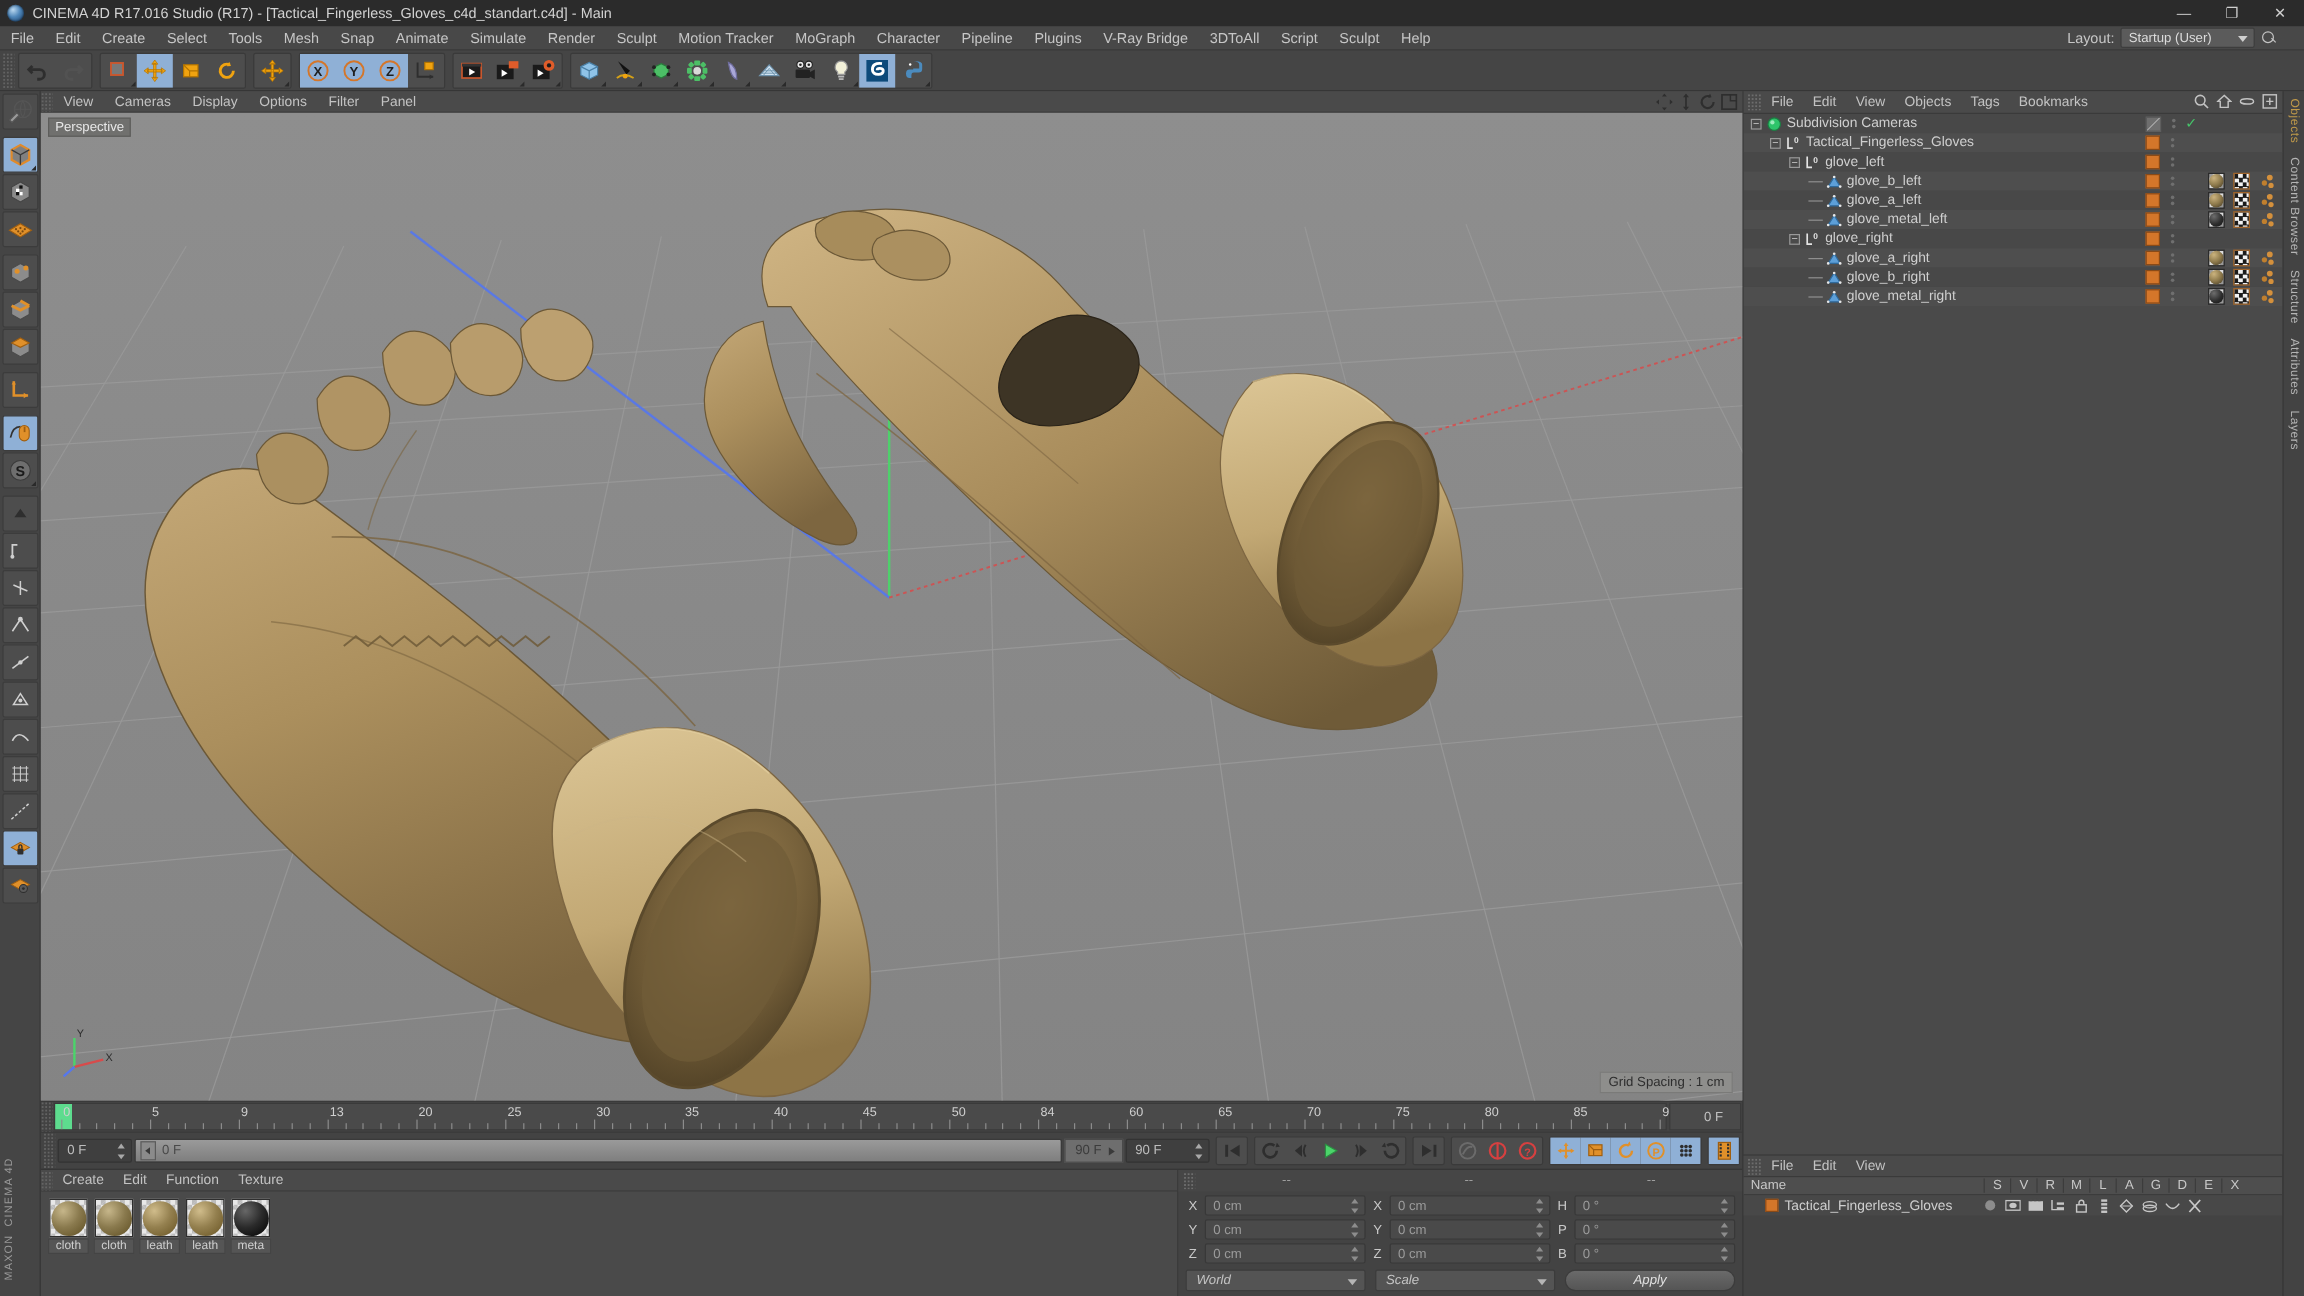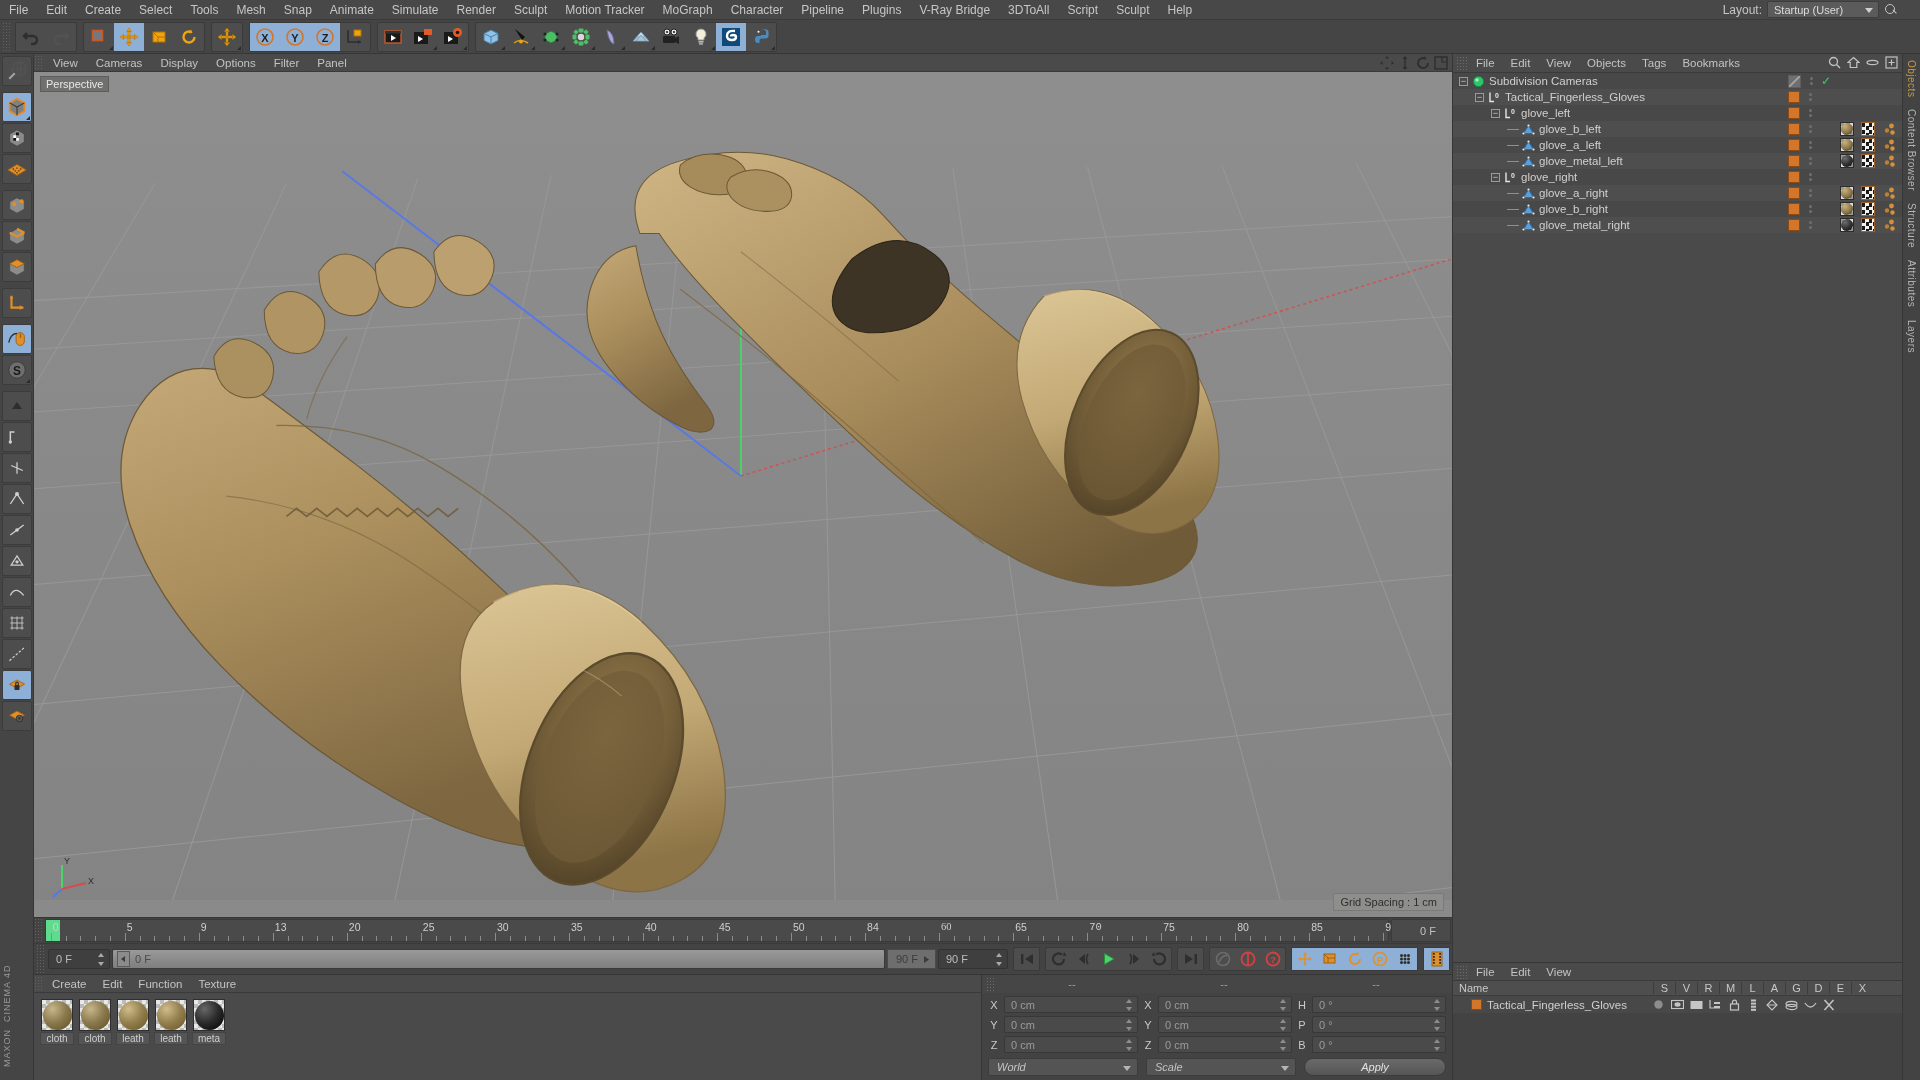--- a/index.html
+++ b/index.html
@@ -217,20 +217,29 @@
   .statusbar { flex:0 0 22px; background:#4a4a4a; display:flex; align-items:center; gap:7px; padding-left:4px; border-top:1px solid #363636;}
   .statusbar .dots{width:12px;height:14px;background-image:radial-gradient(#6d6d6d 0.9px,transparent 1px);background-size:3px 3px;}
   .statusbar .bulb{width:11px;height:11px;border-radius:50%;background:#8e8e8e;border:1px solid #6a6a6a;}
   .statusbar .txt{font-size:11.5px;color:#d0d0d0;}
 </style>
 </head>
 <body>
 
 <div class="app">
 
+  <div class="titlebar">
+    <div class="c4d-logo"></div>
+    <div class="title">CINEMA 4D R17.016 Studio (R17) - [Tactical_Fingerless_Gloves_c4d_standart.c4d] - Main</div>
+    <div class="win-btns">
+      <div class="win-btn">—</div>
+      <div class="win-btn">❐</div>
+      <div class="win-btn close">✕</div>
+    </div>
+  </div>
 
   <div class="menubar">
     <div id="menu-items" style="display:flex;align-items:center;">
         <div class="mi">File</div>
         <div class="mi">Edit</div>
         <div class="mi">Create</div>
         <div class="mi">Select</div>
         <div class="mi">Tools</div>
         <div class="mi">Mesh</div>
         <div class="mi">Snap</div>
@@ -827,33 +836,33 @@
               <div class="tl-tick" style="left: 57.7233%; height: 5px;"></div>
               <div class="tl-tick" style="left: 58.8267%; height: 5px;"></div>
               <div class="tl-tick" style="left: 59.93%; height: 5px;"></div>
               <div class="tl-tick" style="left: 61.0333%; height: 8px;"></div>
               <div class="tl-num" style="left: 61.0333%;">84</div>
               <div class="tl-tick" style="left: 62.1367%; height: 5px;"></div>
               <div class="tl-tick" style="left: 63.24%; height: 5px;"></div>
               <div class="tl-tick" style="left: 64.3433%; height: 5px;"></div>
               <div class="tl-tick" style="left: 65.4467%; height: 5px;"></div>
               <div class="tl-tick" style="left: 66.55%; height: 8px;"></div>
-              <div class="tl-num" style="left: 66.55%; font-family: Liberation Serif, serif;">60</div>
+              <div class="tl-num" style="left: 66.55%;">60</div>
               <div class="tl-tick" style="left: 67.6533%; height: 5px;"></div>
               <div class="tl-tick" style="left: 68.7567%; height: 5px;"></div>
               <div class="tl-tick" style="left: 69.86%; height: 5px;"></div>
               <div class="tl-tick" style="left: 70.9633%; height: 5px;"></div>
               <div class="tl-tick" style="left: 72.0667%; height: 8px;"></div>
               <div class="tl-num" style="left: 72.0667%;">65</div>
               <div class="tl-tick" style="left: 73.17%; height: 5px;"></div>
               <div class="tl-tick" style="left: 74.2733%; height: 5px;"></div>
               <div class="tl-tick" style="left: 75.3767%; height: 5px;"></div>
               <div class="tl-tick" style="left: 76.48%; height: 5px;"></div>
               <div class="tl-tick" style="left: 77.5833%; height: 8px;"></div>
-              <div class="tl-num" style="left: 77.5833%; font-family: Liberation Mono, monospace;">70</div>
+              <div class="tl-num" style="left: 77.5833%;">70</div>
               <div class="tl-tick" style="left: 78.6867%; height: 5px;"></div>
               <div class="tl-tick" style="left: 79.79%; height: 5px;"></div>
               <div class="tl-tick" style="left: 80.8933%; height: 5px;"></div>
               <div class="tl-tick" style="left: 81.9967%; height: 5px;"></div>
               <div class="tl-tick" style="left: 83.1%; height: 8px;"></div>
               <div class="tl-num" style="left: 83.1%;">75</div>
               <div class="tl-tick" style="left: 84.2033%; height: 5px;"></div>
               <div class="tl-tick" style="left: 85.3067%; height: 5px;"></div>
               <div class="tl-tick" style="left: 86.41%; height: 5px;"></div>
               <div class="tl-tick" style="left: 87.5133%; height: 5px;"></div>

